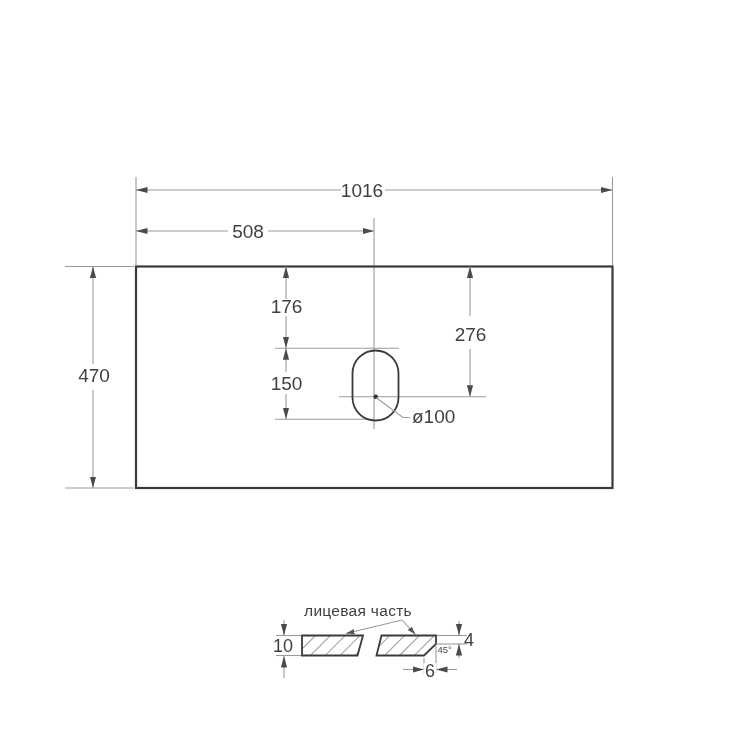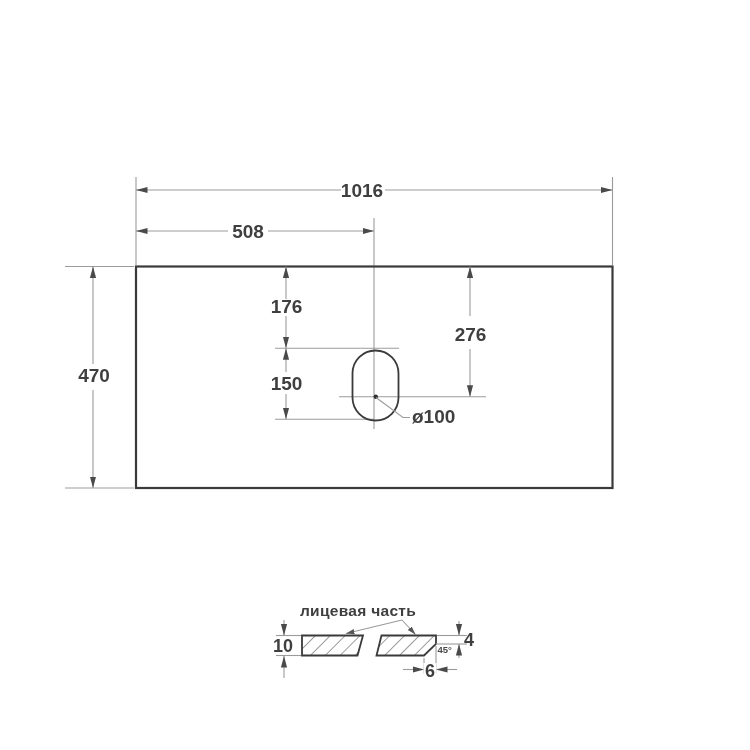--- a/index.html
+++ b/index.html
@@ -1,16 +1,16 @@
 <!DOCTYPE html>
 <html><head>
 <meta charset="utf-8">
 <style>
   html,body{margin:0;padding:0;background:#ffffff;}
-  .canvas{position:relative;width:750px;height:750px;background:#ffffff;overflow:hidden;font-weight:bold;}
+  .canvas{position:relative;width:750px;height:750px;background:#ffffff;overflow:hidden;}
   svg text{font-family:"Liberation Sans",sans-serif;fill:#3f3f3f;}
   .dim{font-size:19px;}
   .dim-s{font-size:18px;}
   .small{font-size:9.5px;fill:#4a4a4a;}
   .cyr{font-size:15.5px;letter-spacing:0.3px;}
   .thin{stroke:#9b9b9b;stroke-width:1.1;fill:none;}
   .outline{stroke:#3a3a3a;stroke-width:2.2;fill:none;}
   .outline-md{stroke:#3a3a3a;stroke-width:1.8;fill:none;}
 </style>
 </head>

